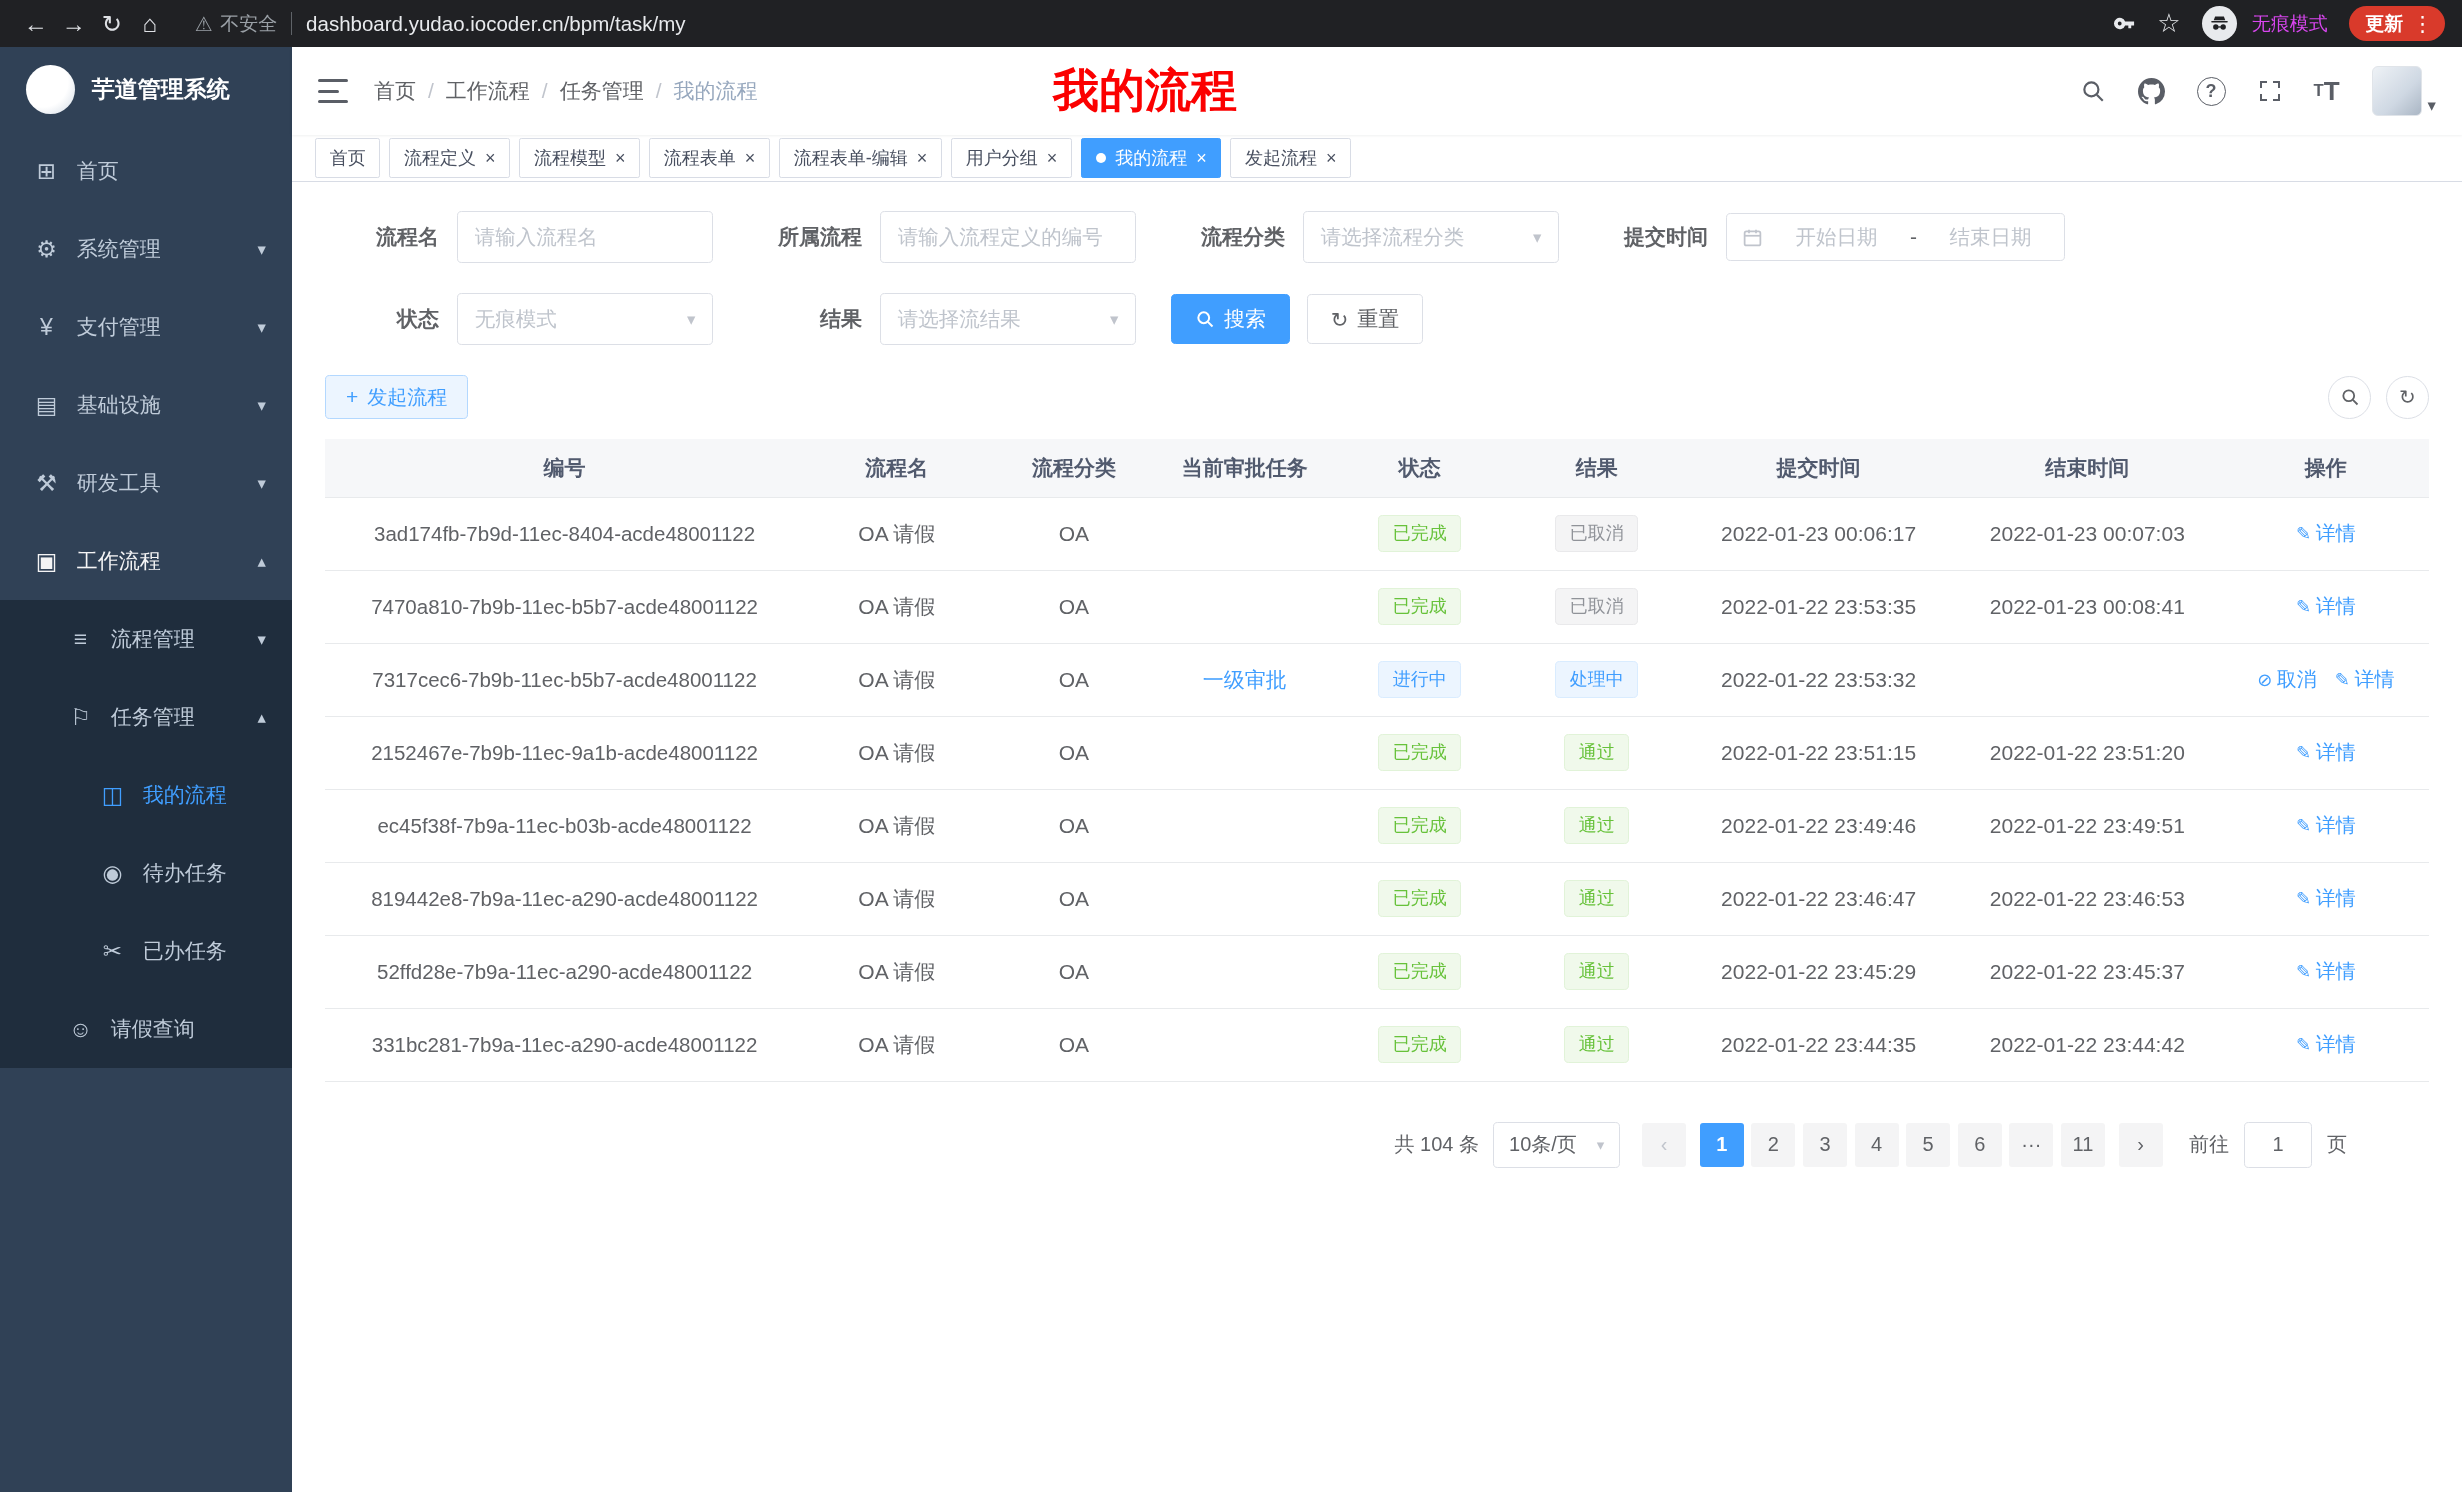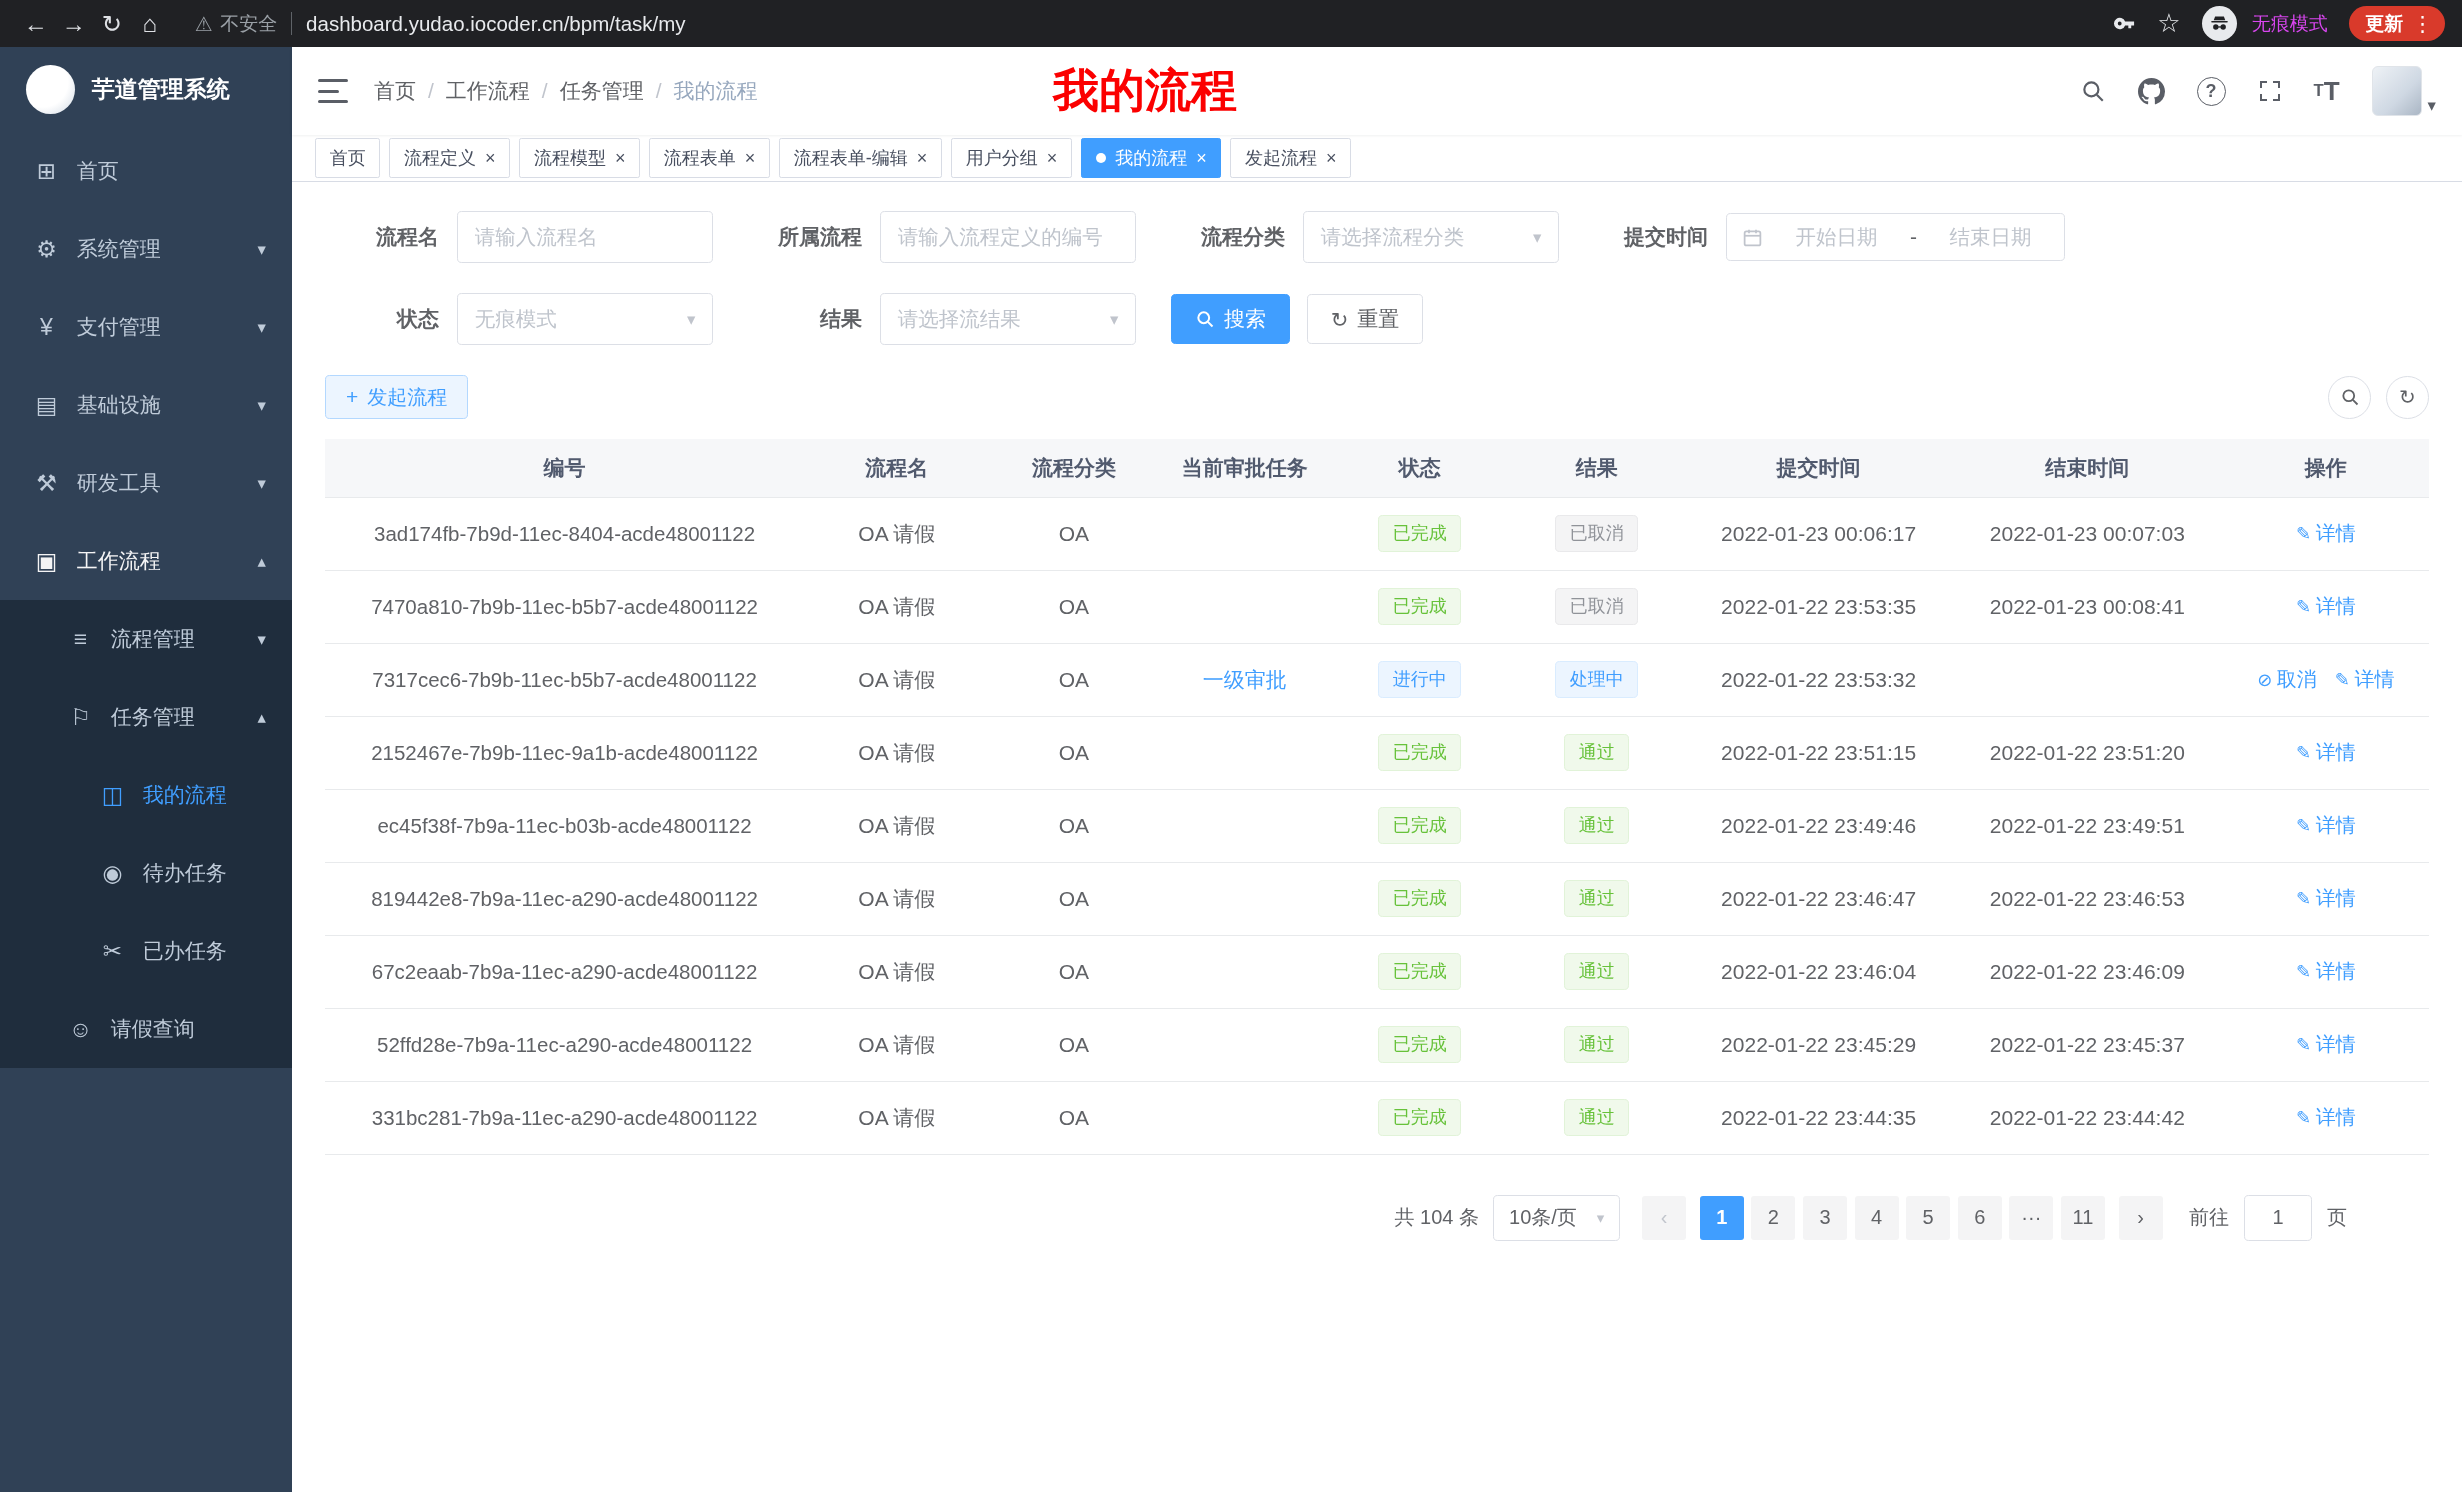--- a/index.html
+++ b/index.html
@@ -491,34 +491,20 @@
               <td><span class="badge success">已完成</span></td>
               <td><span class="badge success">通过</span></td>
               <td>2022-01-22 23:46:47</td>
               <td>2022-01-22 23:46:53</td>
               <td class="cell-ops"><span class="action-link">
                   <span class="a-icon">✎</span>
                   <span>详情</span>
                 </span></td>
             </tr>
             <tr>
-              <td class="cell-id">67c2eaab-7b9a-11ec-a290-acde48001122</td>
-              <td>OA 请假</td>
-              <td>OA</td>
-              <td></td>
-              <td><span class="badge success">已完成</span></td>
-              <td><span class="badge success">通过</span></td>
-              <td>2022-01-22 23:46:04</td>
-              <td>2022-01-22 23:46:09</td>
-              <td class="cell-ops"><span class="action-link">
-                  <span class="a-icon">✎</span>
-                  <span>详情</span>
-                </span></td>
-            </tr>
-            <tr>
               <td class="cell-id">52ffd28e-7b9a-11ec-a290-acde48001122</td>
               <td>OA 请假</td>
               <td>OA</td>
               <td></td>
               <td><span class="badge success">已完成</span></td>
               <td><span class="badge success">通过</span></td>
               <td>2022-01-22 23:45:29</td>
               <td>2022-01-22 23:45:37</td>
               <td class="cell-ops"><span class="action-link">
                   <span class="a-icon">✎</span>

